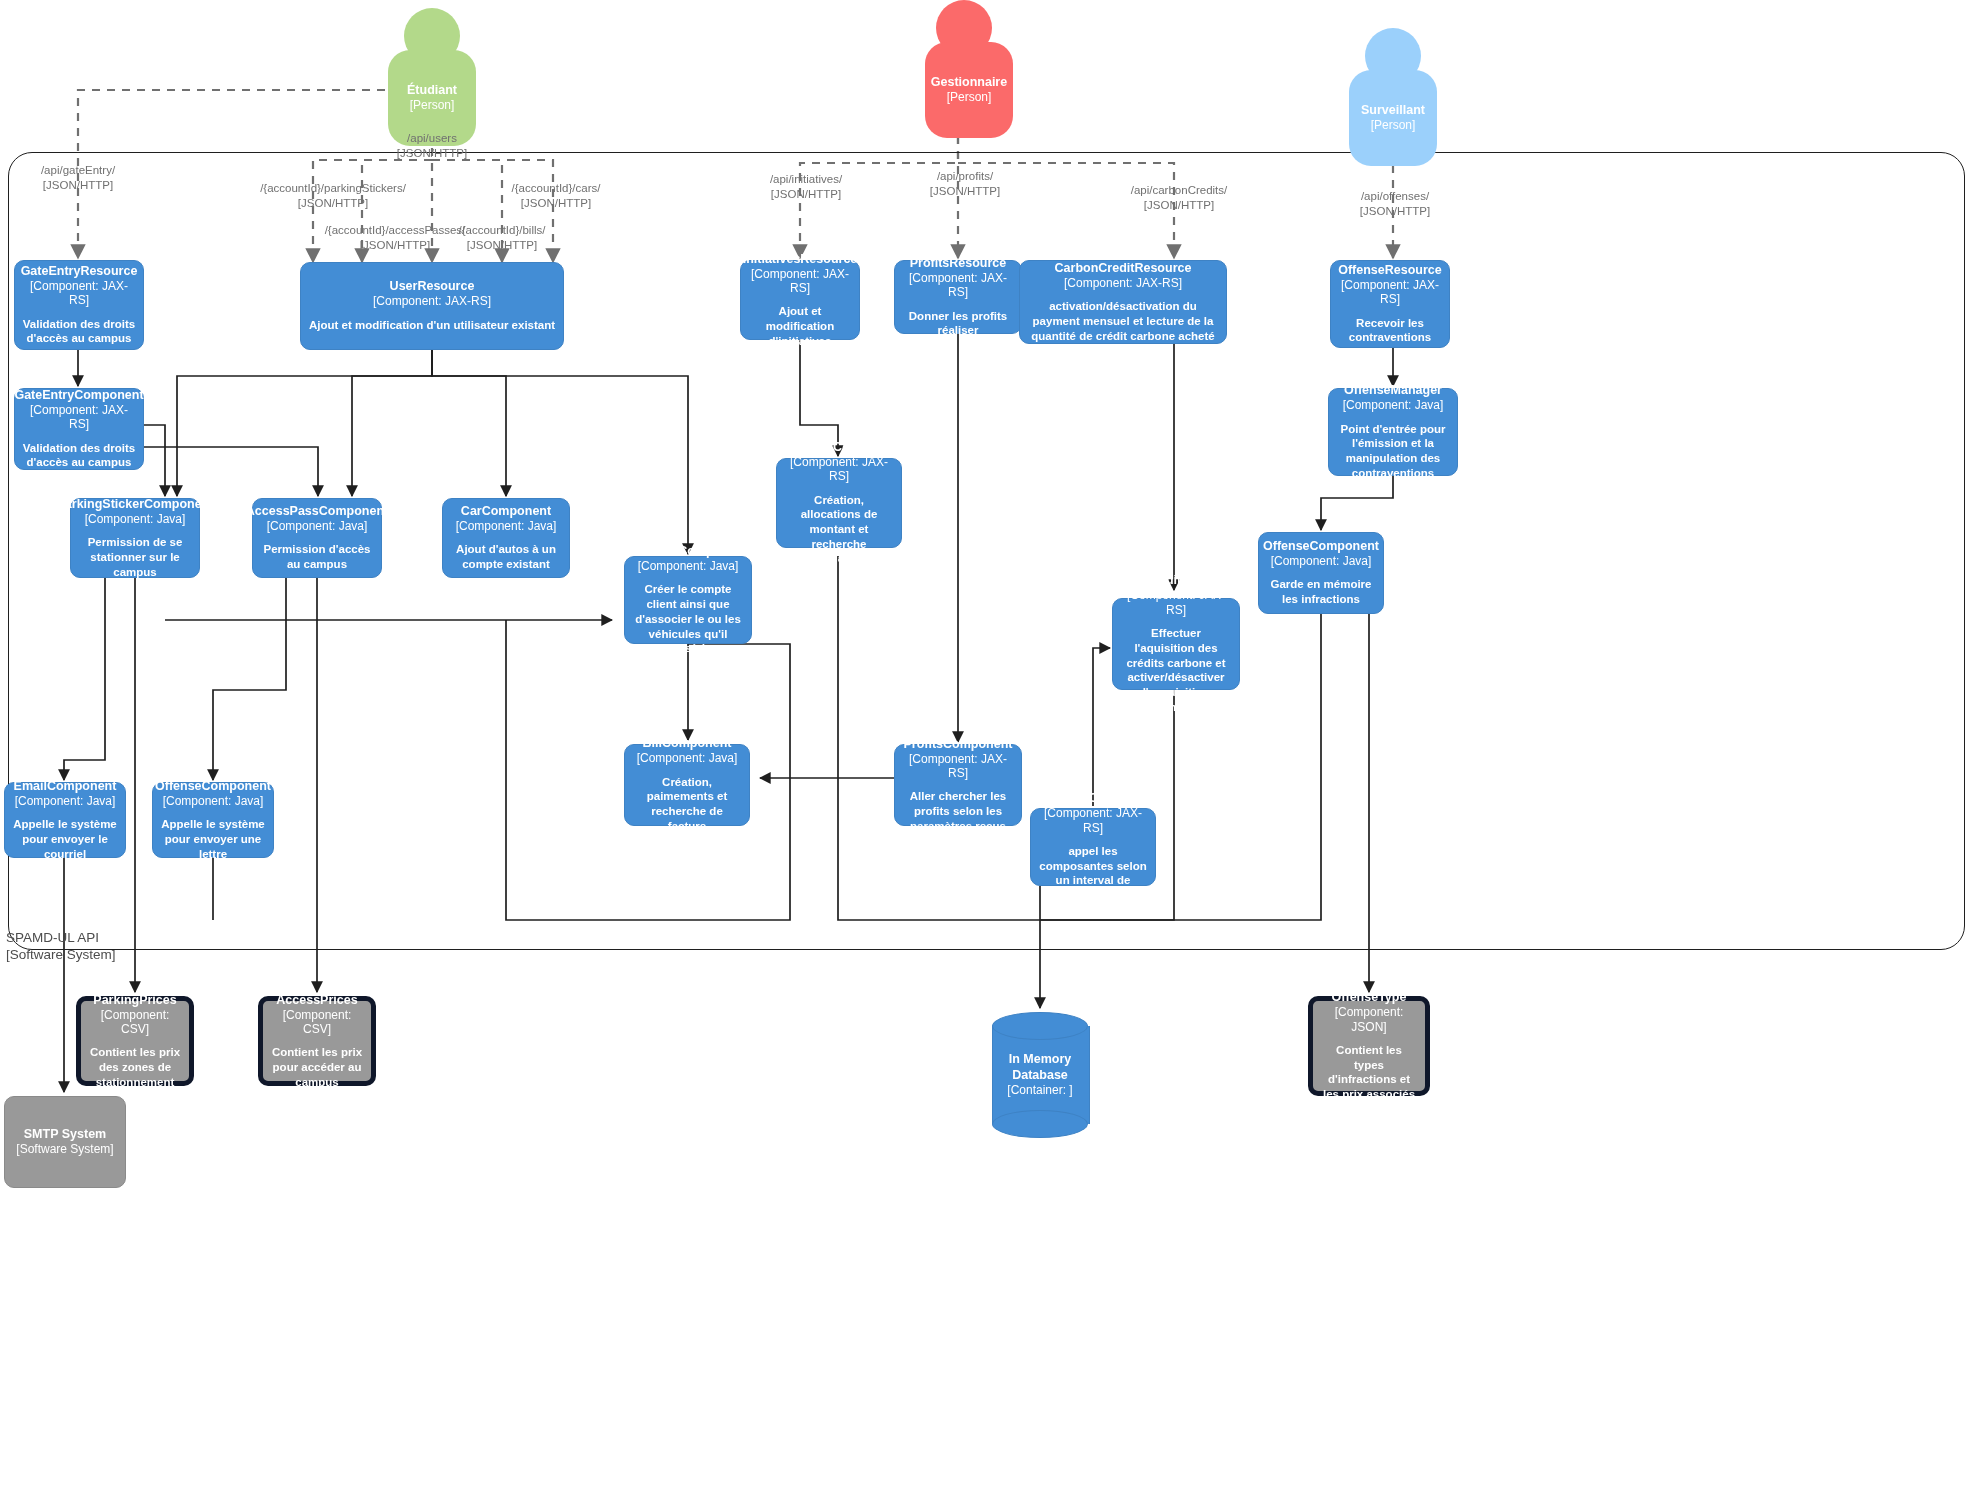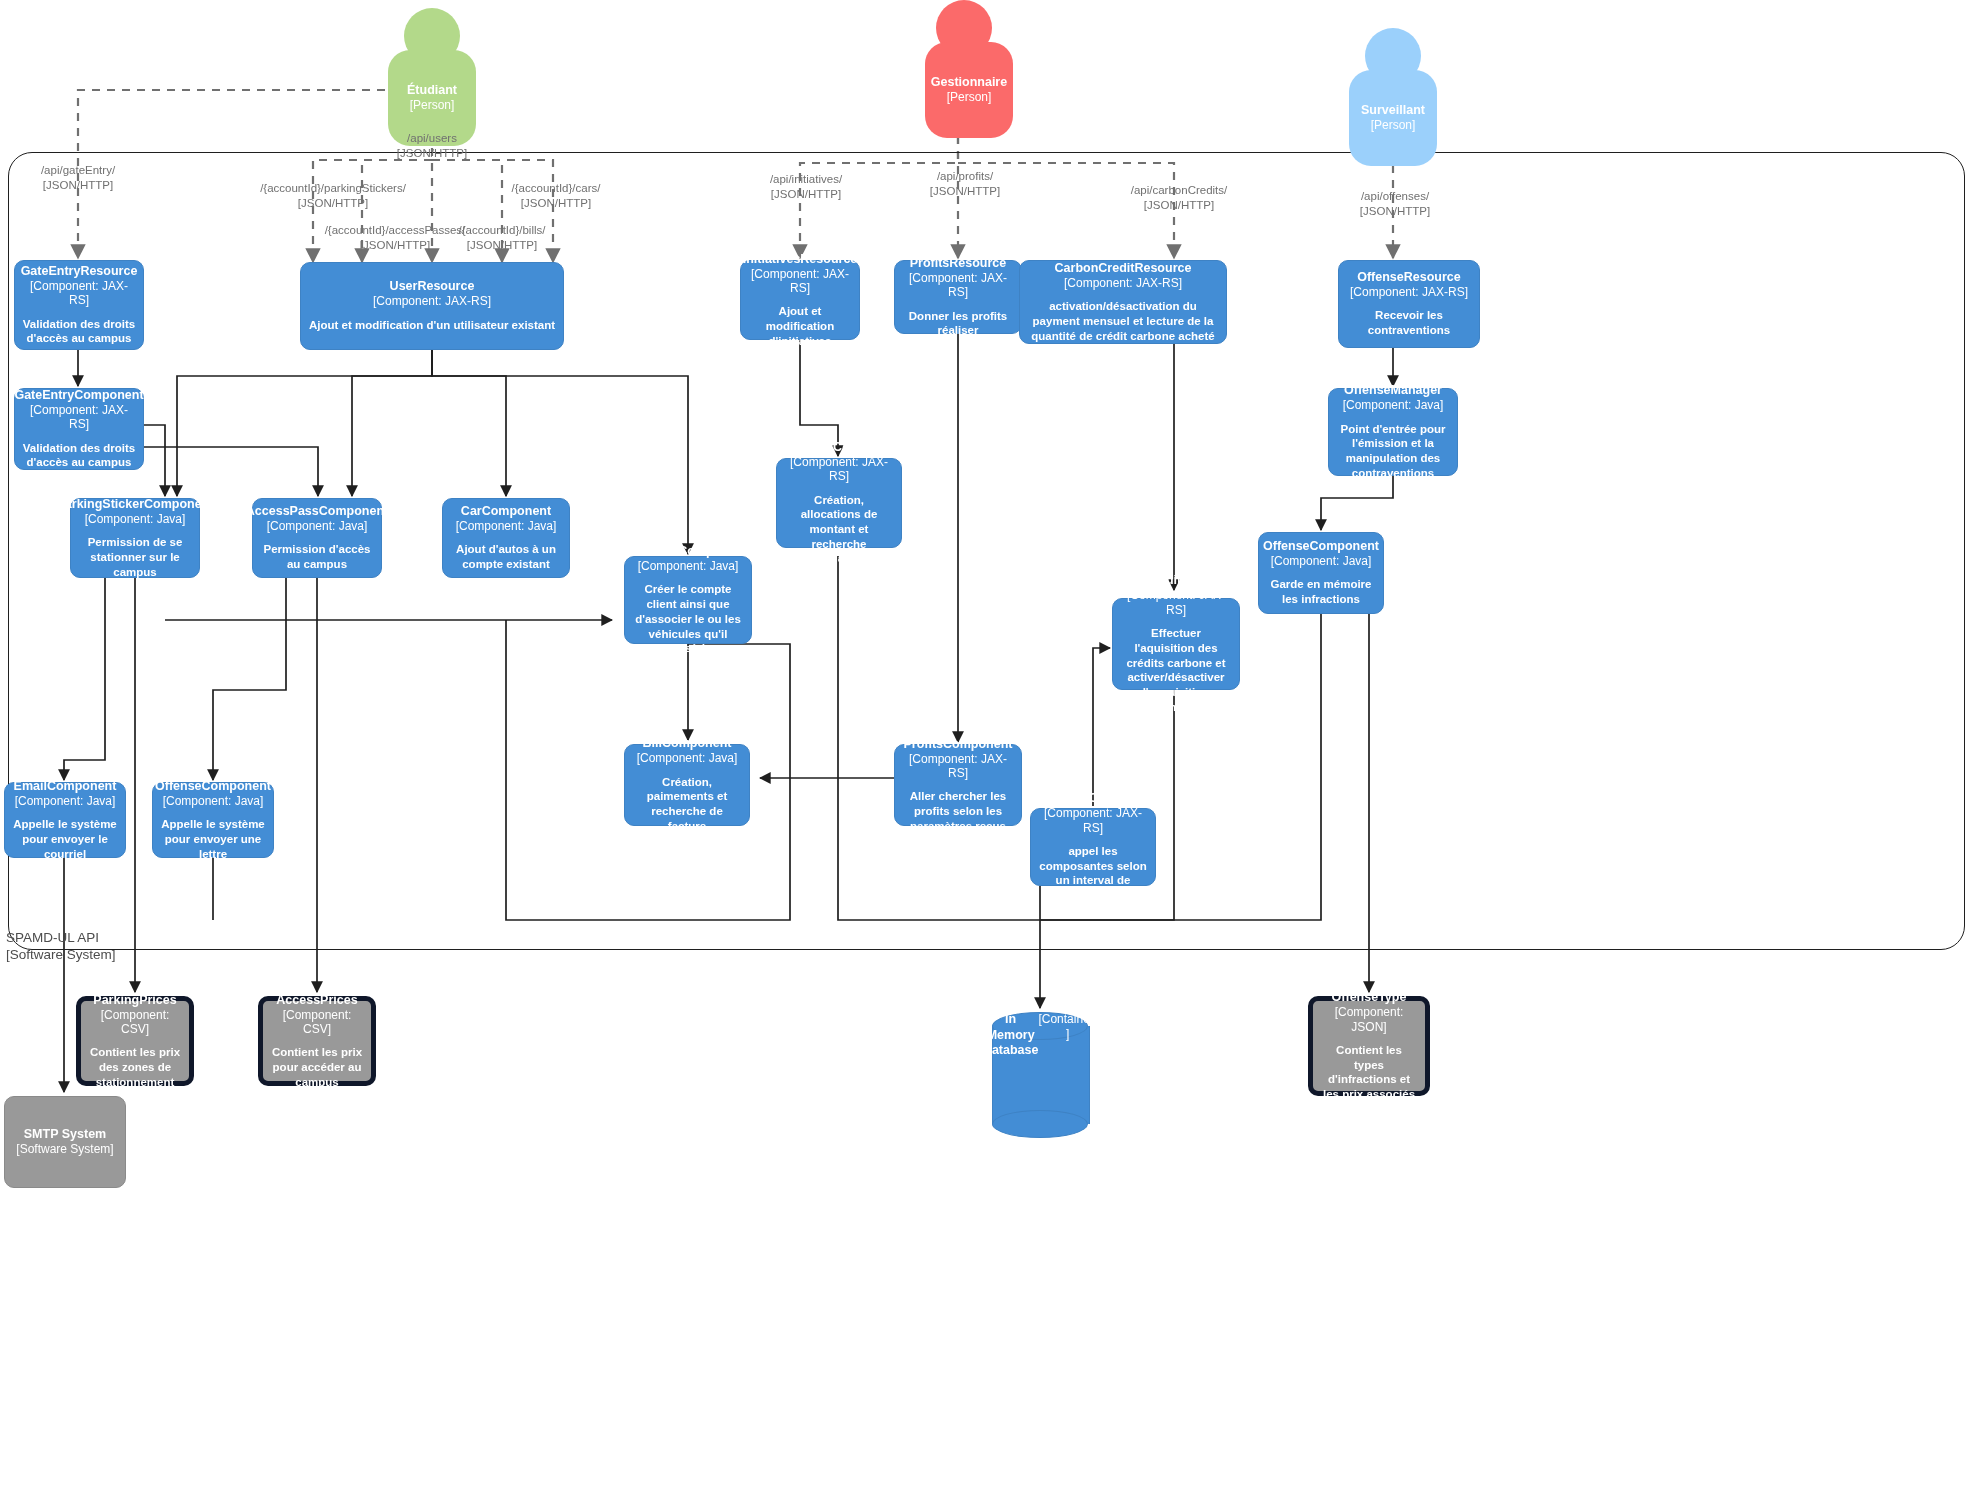--- a/index.html
+++ b/index.html
@@ -122,22 +122,22 @@
     border-radius: 50%;
     background: #438dd5;
     border: 1px solid #3e82c4;
     box-sizing: border-box;
   }
   .cylinder .cy-text {
     position: absolute;
     left: 0; top: 0;
     width: 100%; height: 100%;
     display: flex;
-    flex-direction: row;
-    align-items: flex-start;
+    flex-direction: column;
+    align-items: center;
     justify-content: center;
     color: #ffffff;
     text-align: center;
     line-height: 1.25;
   }
   .cylinder .cy-text .title { font-size: 12.5px; font-weight: bold; }
   .cylinder .cy-text .tech  { font-size: 12px; }
 
   
   .elabel {
@@ -317,21 +317,21 @@
     <div class="tech">[Component: JAX-RS]</div>
     <div class="desc">Donner les profits réaliser</div>
   </div>
 
   <div class="box blue" style="left:1019px; top:260px; width:208px; height:84px;">
     <div class="title">CarbonCreditResource</div>
     <div class="tech">[Component: JAX-RS]</div>
     <div class="desc">activation/désactivation du payment mensuel et lecture de la quantité de crédit carbone acheté</div>
   </div>
 
-  <div class="box blue" style="left:1330px; top:260px; width:142px; height:88px;margin-left:8px;">
+  <div class="box blue" style="left:1330px; top:260px; width:120px; height:88px;">
     <div class="title">OffenseResource</div>
     <div class="tech">[Component: JAX-RS]</div>
     <div class="desc">Recevoir les contraventions</div>
   </div>
 
   <div class="box blue" style="left:14px; top:388px; width:130px; height:82px;">
     <div class="title">GateEntryComponent</div>
     <div class="tech">[Component: JAX-RS]</div>
     <div class="desc">Validation des droits d'accès au campus</div>
   </div>

